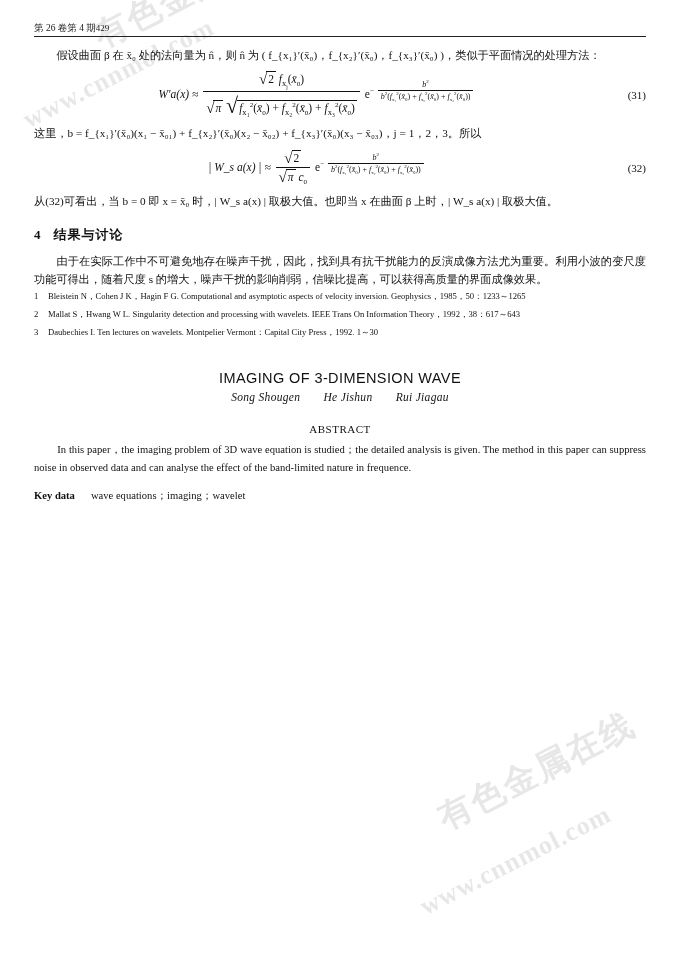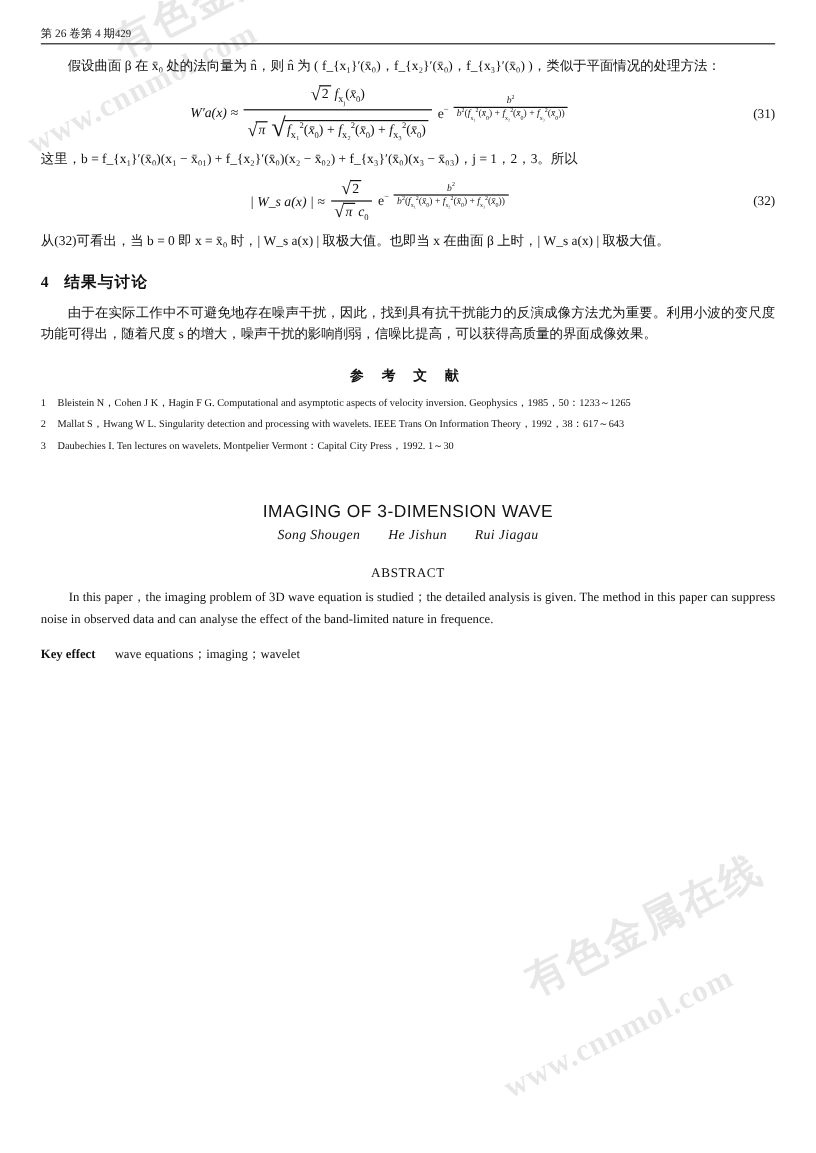--- a/index.html
+++ b/index.html
@@ -147,21 +147,21 @@
   }
   .ref .rn { width: 14px; flex: 0 0 14px; }
   .ref .rt { flex: 1; text-align: justify; }
 
   
   .en-title {
     text-align: center;
     font-family: "Liberation Sans", sans-serif;
     font-size: 14.5px;
     line-height: 1.6;
-    margin-top: 38px;
+    margin-top: 28px;
     letter-spacing: 0.4px;
   }
   .authors {
     text-align: center;
     font-style: italic;
     font-size: 11.5px;
     letter-spacing: 0.3px;
   }
   .authors span { margin: 0 10px; }
   .affil {
@@ -250,21 +250,20 @@
     </div>
 
     <p class="body">从(32)可看出，当 b = 0 即 x = x̄₀ 时，| W_s a(x) | 取极大值。也即当 x 在曲面 β 上时，| W_s a(x) | 取极大值。</p>
 
     <h2 class="sec">
       <span class="n">4</span><span>结果与讨论</span>
     </h2>
 
     <p class="body indent">由于在实际工作中不可避免地存在噪声干扰，因此，找到具有抗干扰能力的反演成像方法尤为重要。利用小波的变尺度功能可得出，随着尺度 s 的增大，噪声干扰的影响削弱，信噪比提高，可以获得高质量的界面成像效果。</p>
 
-    <div class="ref-title">参 考 文 献</div>
 
     <div>
       <div class="ref">
         <span class="rn">1</span>
         <span class="rt">Bleistein N，Cohen J K，Hagin F G. Computational and asymptotic aspects of velocity inversion. Geophysics，1985，50：1233～1265</span>
       </div>
       <div class="ref">
         <span class="rn">2</span>
         <span class="rt">Mallat S，Hwang W L. Singularity detection and processing with wavelets. IEEE Trans On Information Theory，1992，38：617～643</span>
       </div>
@@ -282,17 +281,17 @@
       <span>Song Shougen</span>
       <span>He Jishun</span>
       <span>Rui Jiagau</span>
     </div>
 
 
     <div class="abs-title">ABSTRACT</div>
     <p class="abs first">In this paper，the imaging problem of 3D wave equation is studied；the detailed analysis is given. The method in this paper can suppress noise in observed data and can analyse the effect of the band-limited nature in frequence.</p>
 
     <div class="kw">
-      <b>Key effect</b><span class="kws">wave equations；imaging；wavelet</span>
+      <b>Key data</b><span class="kws">wave equations；imaging；wavelet</span>
     </div>
 
   </div>
 </div>
 
 </body></html>

